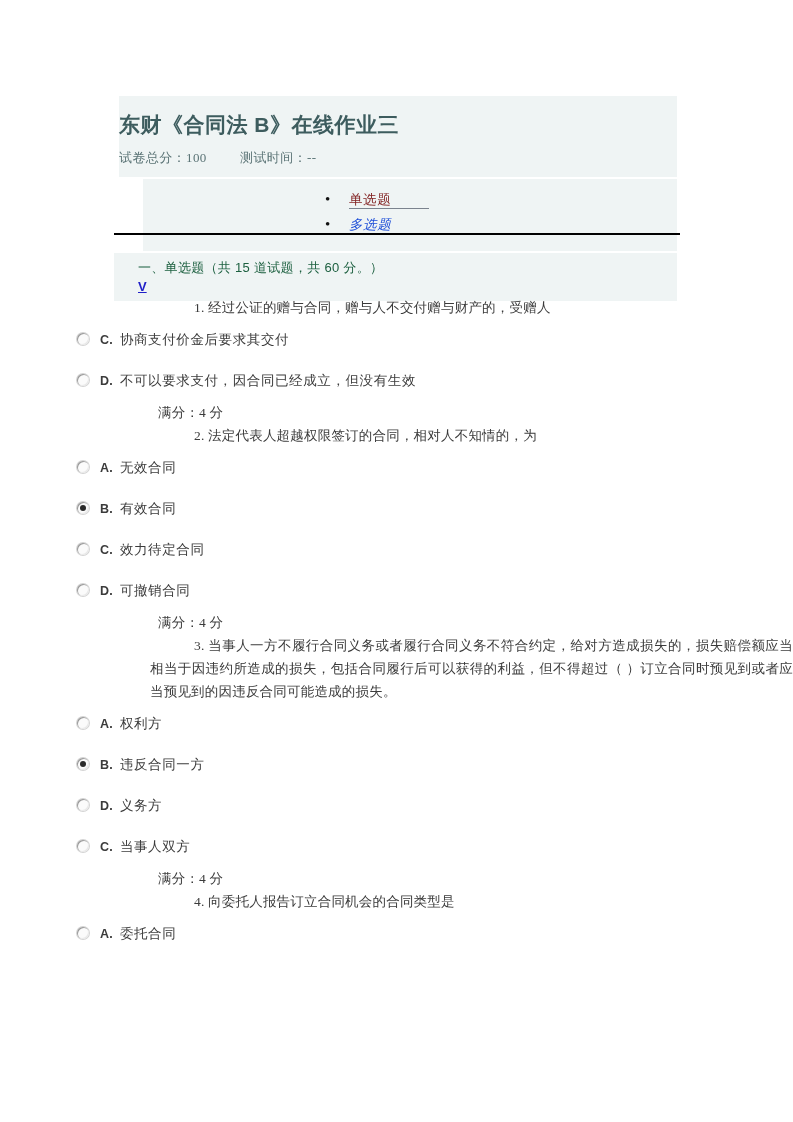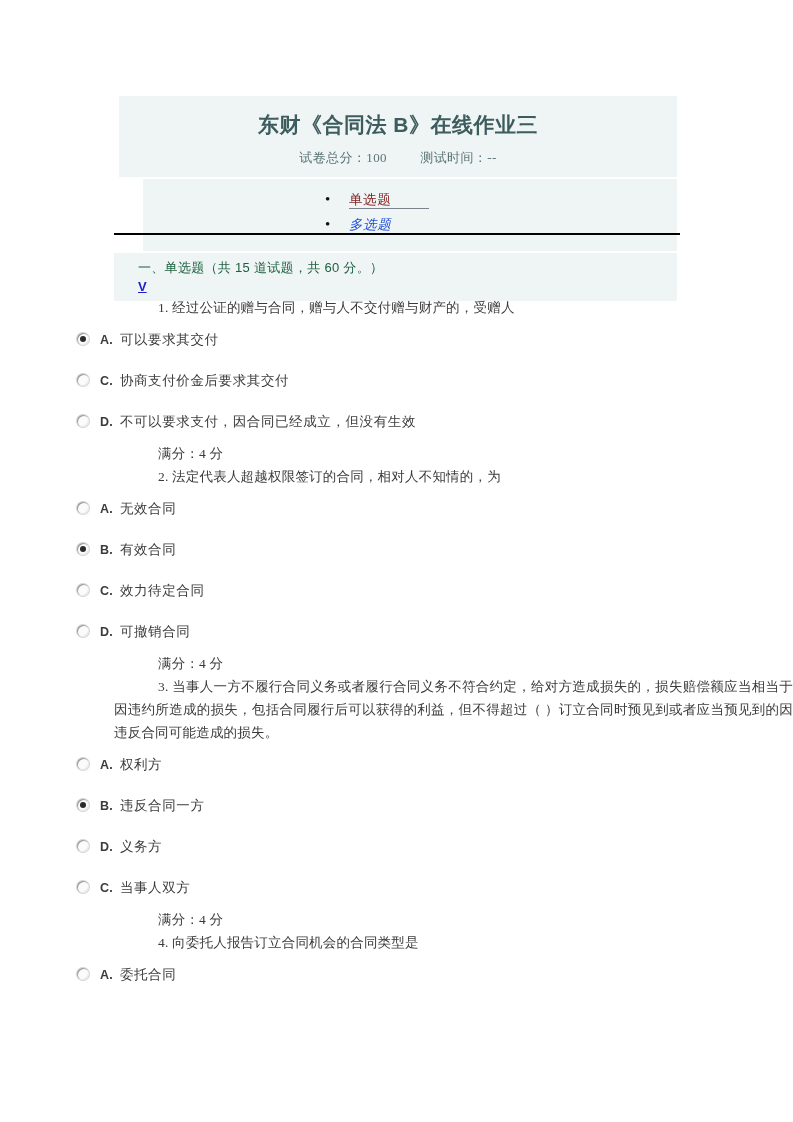--- a/index.html
+++ b/index.html
@@ -27,21 +27,21 @@
   
   .header-wrap {
     position: absolute;
     left: 119px;
     top: 96px;
     width: 558px;
   }
   .header-top {
     background: #eff4f4;
     padding: 14px 0 10px 0;
-    text-align: center;
+    text-align: left;
   }
   .exam-title {
     font-family: "Liberation Sans", "DejaVu Sans", sans-serif;
     font-size: 21px;
     font-weight: bold;
     color: #3d5c5e;
     letter-spacing: 0.5px;
     line-height: 1.4;
     margin-bottom: 10px;
   }
@@ -144,20 +144,21 @@
     width: 793px;
   }
   .qtext {
     font-size: 13.5px;
     color: #3b3b3b;
     line-height: 23px;
     letter-spacing: 0.2px;
     padding-left: 114px;
     text-align: justify;
     text-indent: 44px;
+    margin-left: 36px;
   }
   .score {
     font-size: 13.5px;
     color: #3b3b3b;
     line-height: 23px;
     padding-left: 114px;
     text-indent: 44px;
     letter-spacing: 0.2px;
   }
 
@@ -233,26 +234,20 @@
 
   <div class="section-band">
     <div class="section-title">一、单选题（共 15 道试题，共 60 分。）</div>
     <a class="section-anchor" href="#">V</a>
   </div>
 
   <div class="content">
 
     <div class="qtext">1. 经过公证的赠与合同，赠与人不交付赠与财产的，受赠人</div>
     <div class="option-row">
-      <span class="radio">
-          <span class="dot"></span>
-        </span>
-      <span class="opt-letter">A.</span><span class="opt-label">可以要求其交付</span>
-    </div>
-    <div class="option-row">
       <span class="radio"></span>
       <span class="opt-letter">C.</span><span class="opt-label">协商支付价金后要求其交付</span>
     </div>
     <div class="option-row">
       <span class="radio"></span>
       <span class="opt-letter">D.</span><span class="opt-label">不可以要求支付，因合同已经成立，但没有生效</span>
     </div>
     <div class="score">满分：4 分</div>
 
     <div class="qtext">2. 法定代表人超越权限签订的合同，相对人不知情的，为</div>

